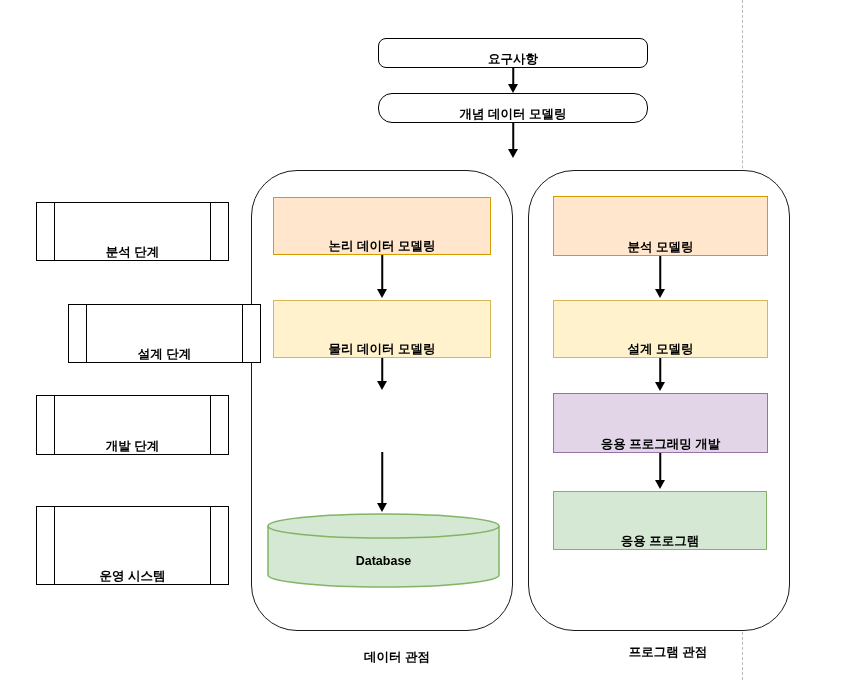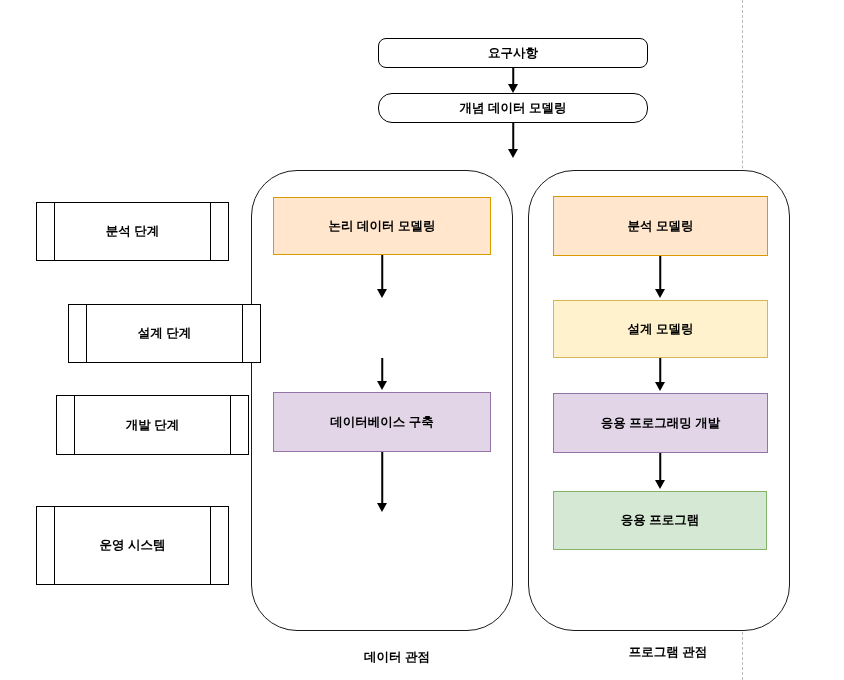--- a/index.html
+++ b/index.html
@@ -12,21 +12,21 @@
     color:#000;
   }
   .dashed-divider {
     position:absolute;
     top:0; height:680px; width:0;
     border-left:1px dashed #b9b9b9;
     z-index:0;
   }
   .node {
     position:absolute;
-    display:flex; align-items:center; justify-content:center;
+    display:flex; align-items:flex-end; justify-content:center;
     text-align:center;
     font-weight:bold;
     font-size:12.5px;
     line-height:1.2;
     box-sizing:border-box;
     z-index:3;
   }
   .plain-rounded {
     border:1.5px solid #000;
     border-radius:8px;
@@ -115,50 +115,57 @@
     <div class="line"></div>
     <div class="head"></div>
   </div>
 
   <div class="node stage-box" style="left:36px; top:195px; width:193px; height:59px;margin-top:7px;">
     <span>분석 단계</span>
   </div>
   <div class="node stage-box" style="left:20px; top:304px; width:193px; height:59px;margin-left:48px;">
     <span>설계 단계</span>
   </div>
-  <div class="node stage-box" style="left:36px; top:395px; width:193px; height:60px;margin-left:20px;">
+  <div class="node stage-box" style="left:36px; top:395px; width:193px; height:60px;">
     <span>개발 단계</span>
   </div>
   <div class="node stage-box" style="left:36px; top:506px; width:193px; height:79px;">
     <span>운영 시스템</span>
   </div>
 
   <div class="group-container" style="left:251px; top:170px; width:262px; height:461px;"></div>
 
   <div class="node step c-orange" style="left:273px; top:197px; width:218px; height:58px;">
     <span>논리 데이터 모델링</span>
   </div>
   <div class="varrow" style="left:382px; top:255px; height:43px;">
     <div class="line"></div>
     <div class="head"></div>
   </div>
 
+  <div class="node step c-yellow" style="left:273px; top:300px; width:218px; height:58px;">
+    <span>물리 데이터 모델링</span>
+  </div>
   <div class="varrow" style="left:382px; top:358px; height:32px;">
     <div class="line"></div>
     <div class="head"></div>
   </div>
 
-  <div class="node step c-purple" style="left:273px; top:392px; width:218px; height:60px;">
-    <span>데이터베이스 구축</span>
-  </div>
   <div class="varrow" style="left:382px; top:452px; height:60px;">
     <div class="line"></div>
     <div class="head"></div>
   </div>
 
+  <div class="cylinder-wrap" style="left:267px; top:513px; width:233px; height:75px;">
+    <svg width="233" height="75" viewBox="0 0 233 75">
+      <path d="M 1 13 L 1 62 A 115.5 12 0 0 0 232 62 L 232 13" fill="#D5E8D4" stroke="#82B366" stroke-width="1.5"></path>
+      <ellipse cx="116.5" cy="13" rx="115.5" ry="12" fill="#D5E8D4" stroke="#82B366" stroke-width="1.5"></ellipse>
+    </svg>
+    <div class="cylinder-label">Database</div>
+  </div>
 
   <div class="caption" style="left:397px; top:649px;">데이터 관점</div>
 
   <div class="group-container" style="left:528px; top:170px; width:262px; height:461px;"></div>
 
   <div class="node step c-orange" style="left:553px; top:196px; width:215px; height:60px;">
     <span>분석 모델링</span>
   </div>
   <div class="varrow" style="left:660px; top:256px; height:42px;">
     <div class="line"></div>

